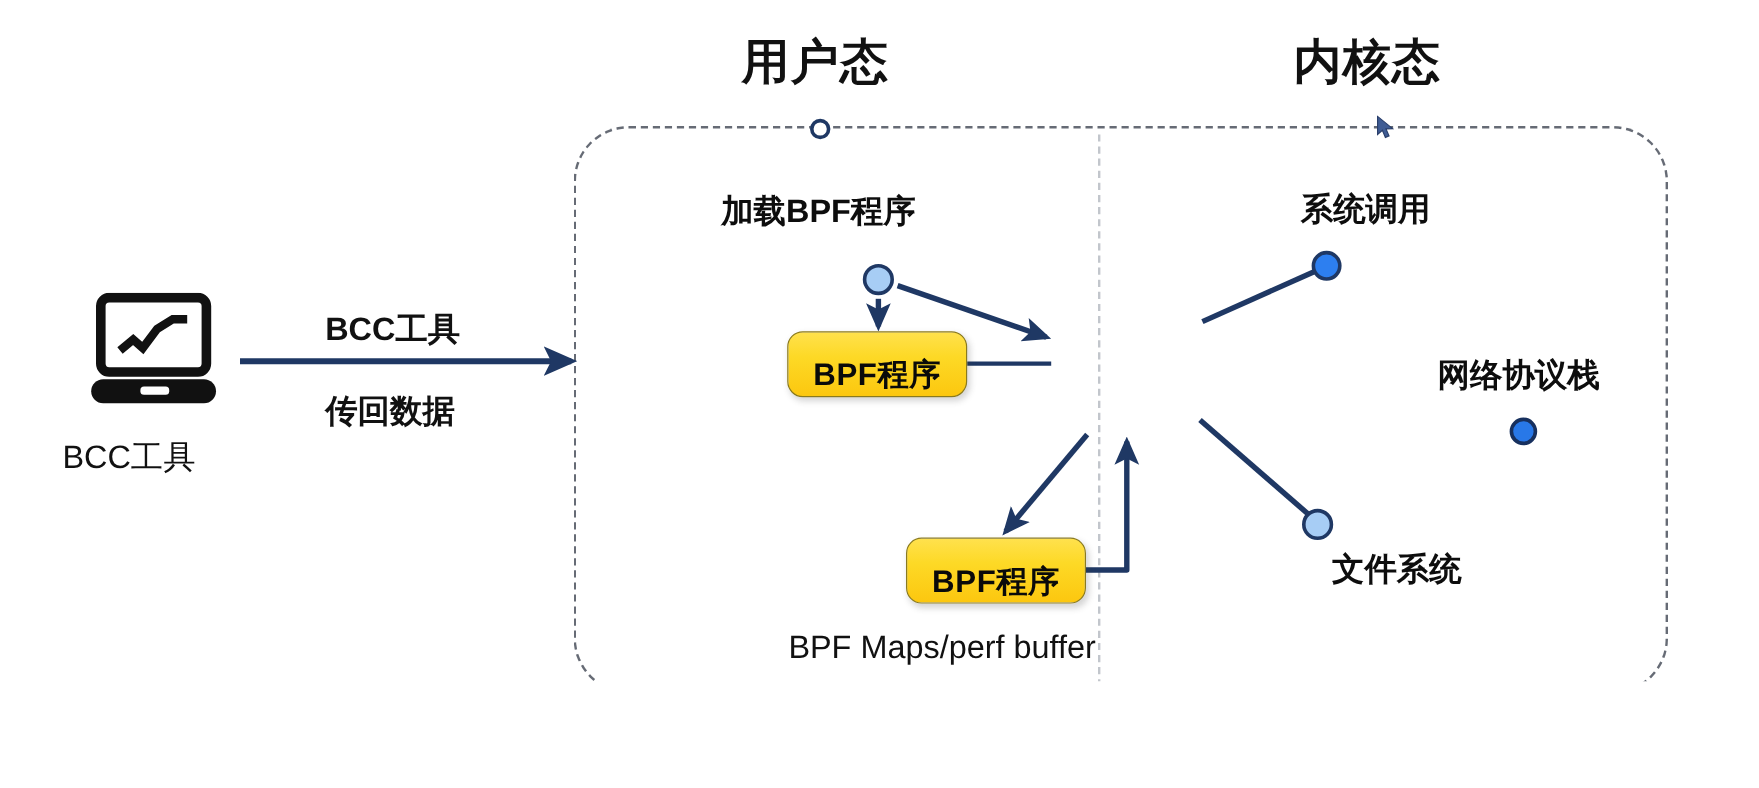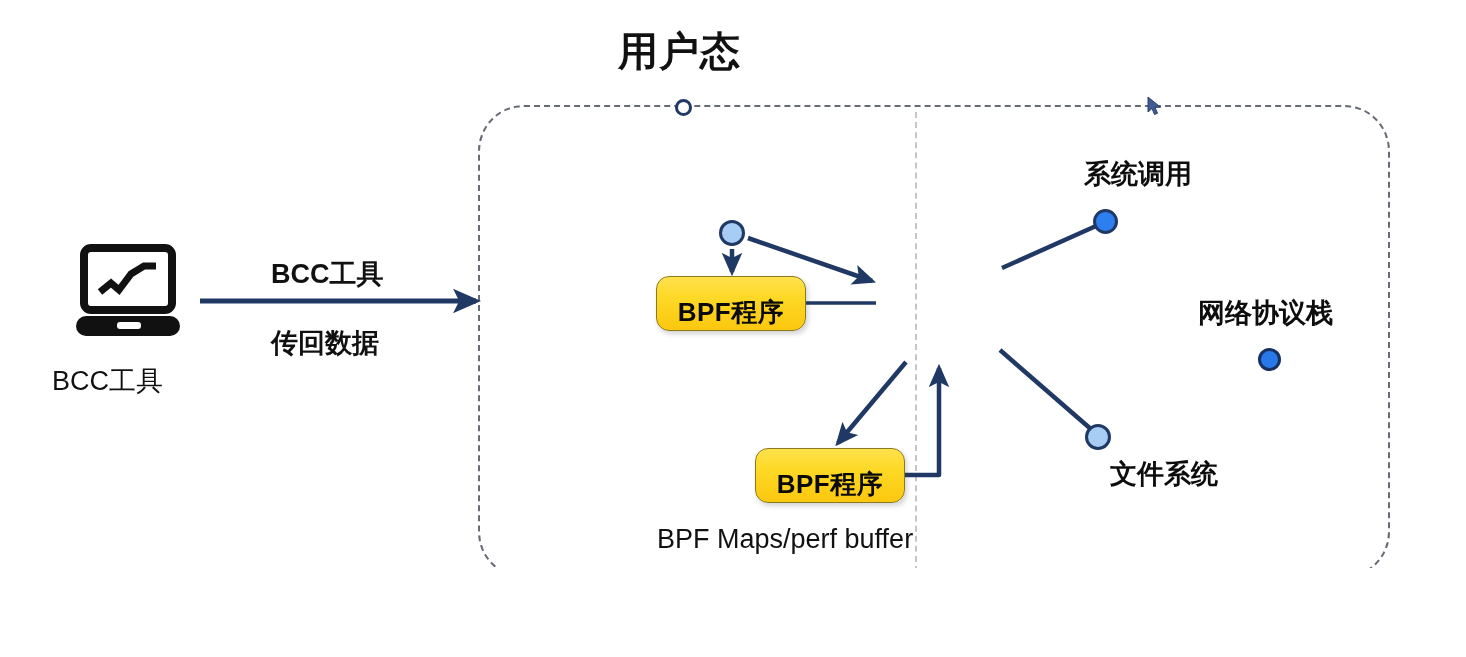--- a/index.html
+++ b/index.html
@@ -151,20 +151,21 @@
     height: 657px;
     pointer-events: none;
   }
 </style>
 </head>
 <body>
 
 <div id="stage">
 
   <div class="abs section-title" style="left:618px; top:24px;">用户态</div>
+  <div class="abs section-title" style="left:1078px; top:24px;">内核态</div>
 
   <div class="abs laptop">
     <svg width="110" height="100" viewBox="0 0 110 100" aria-hidden="true">
 
       <rect x="10" y="4" width="88" height="62" rx="7" ry="7" fill="none" stroke="#111111" stroke-width="8"></rect>
 
       <polyline points="26,48 37,39 45,46 57,30 70,22 82,22" fill="none" stroke="#111111" stroke-width="7" stroke-linejoin="miter" stroke-linecap="butt"></polyline>
 
       <rect x="2" y="72" width="104" height="20" rx="10" ry="10" fill="#111111"></rect>
       <rect x="43" y="78" width="24" height="7" rx="3" ry="3" fill="#ffffff"></rect>
@@ -206,20 +207,21 @@
 
     <line x1="906" y1="362" x2="838" y2="443" stroke="#1f3864" stroke-width="4.5" marker-end="url(#navyArrow)"></line>
 
     <path d="M 905 475 L 939 475 L 939 368" fill="none" stroke="#1f3864" stroke-width="4.5" stroke-linejoin="round" marker-end="url(#navyArrow)"></path>
 
     <line x1="1002" y1="268" x2="1096" y2="226" stroke="#1f3864" stroke-width="4.5"></line>
 
     <line x1="1000" y1="350" x2="1092" y2="430" stroke="#1f3864" stroke-width="4.5"></line>
   </svg>
 
+  <div class="abs node-label" style="left:601px; top:158px;">加载BPF程序</div>
 
   <div class="abs dot dot-light" style="left:719px; top:220px;"></div>
 
   <div class="abs bpf-box" style="left:656px; top:276px;">
     <span>BPF程序</span>
   </div>
 
 
   <div class="abs bpf-box" style="left:755px; top:448px;">
     <span>BPF程序</span>

